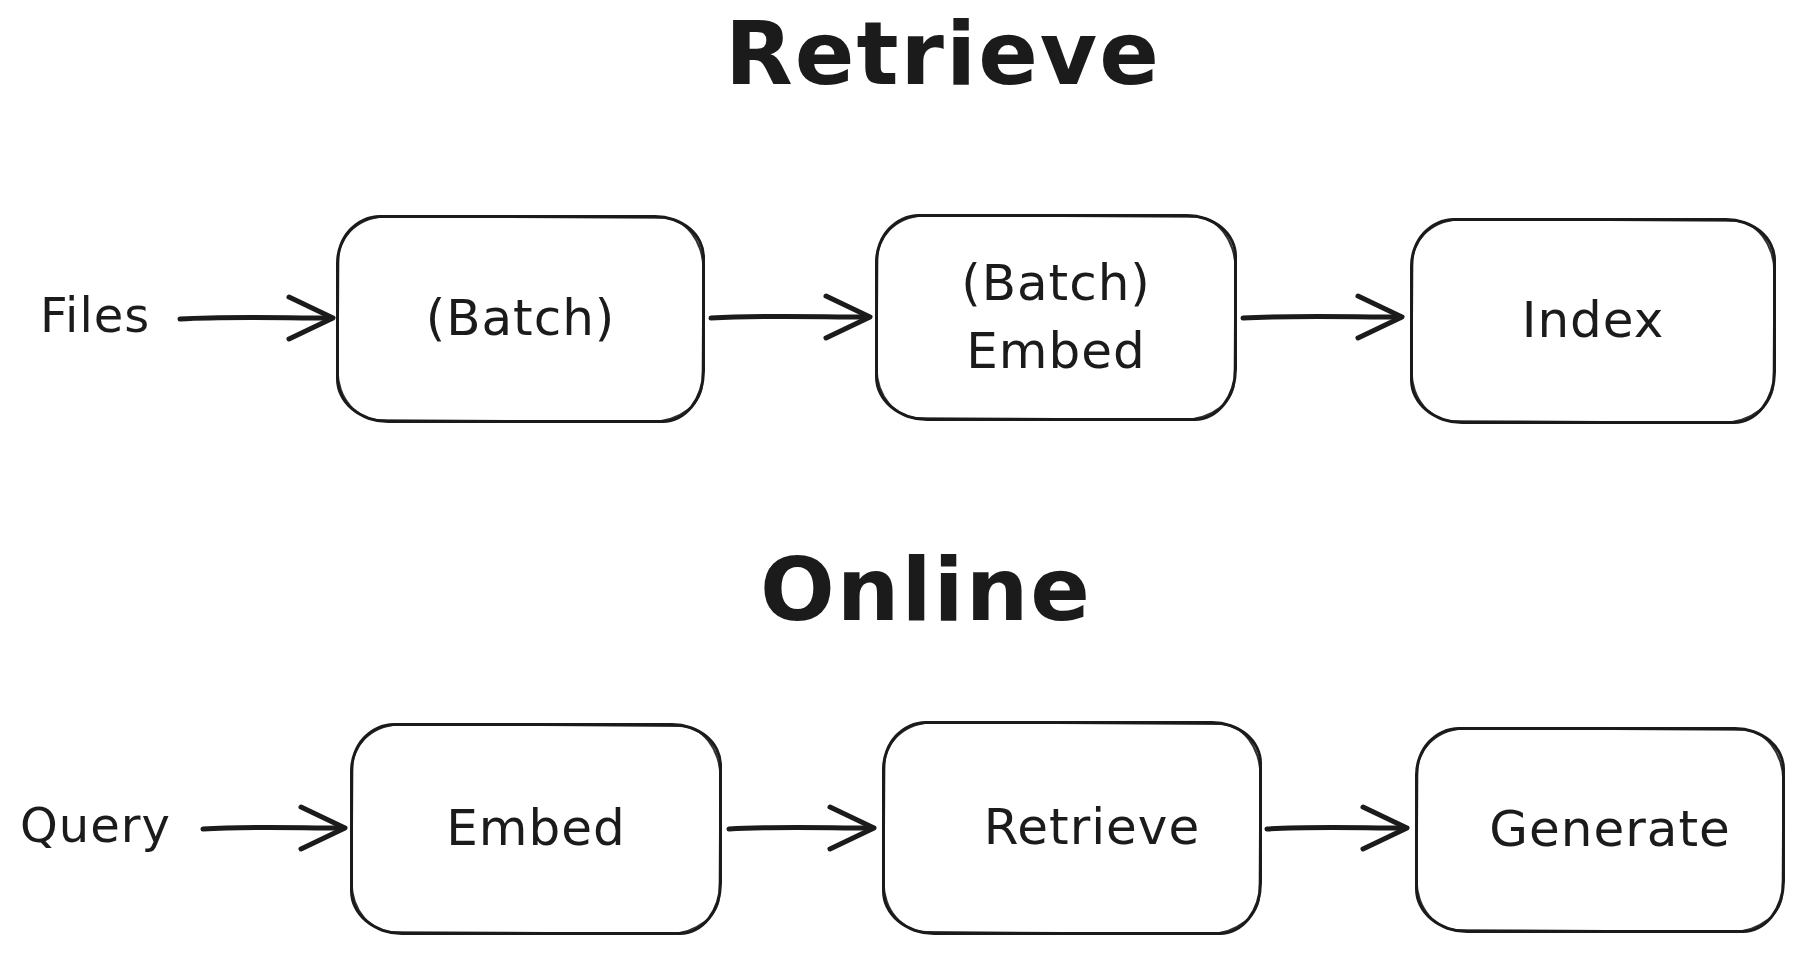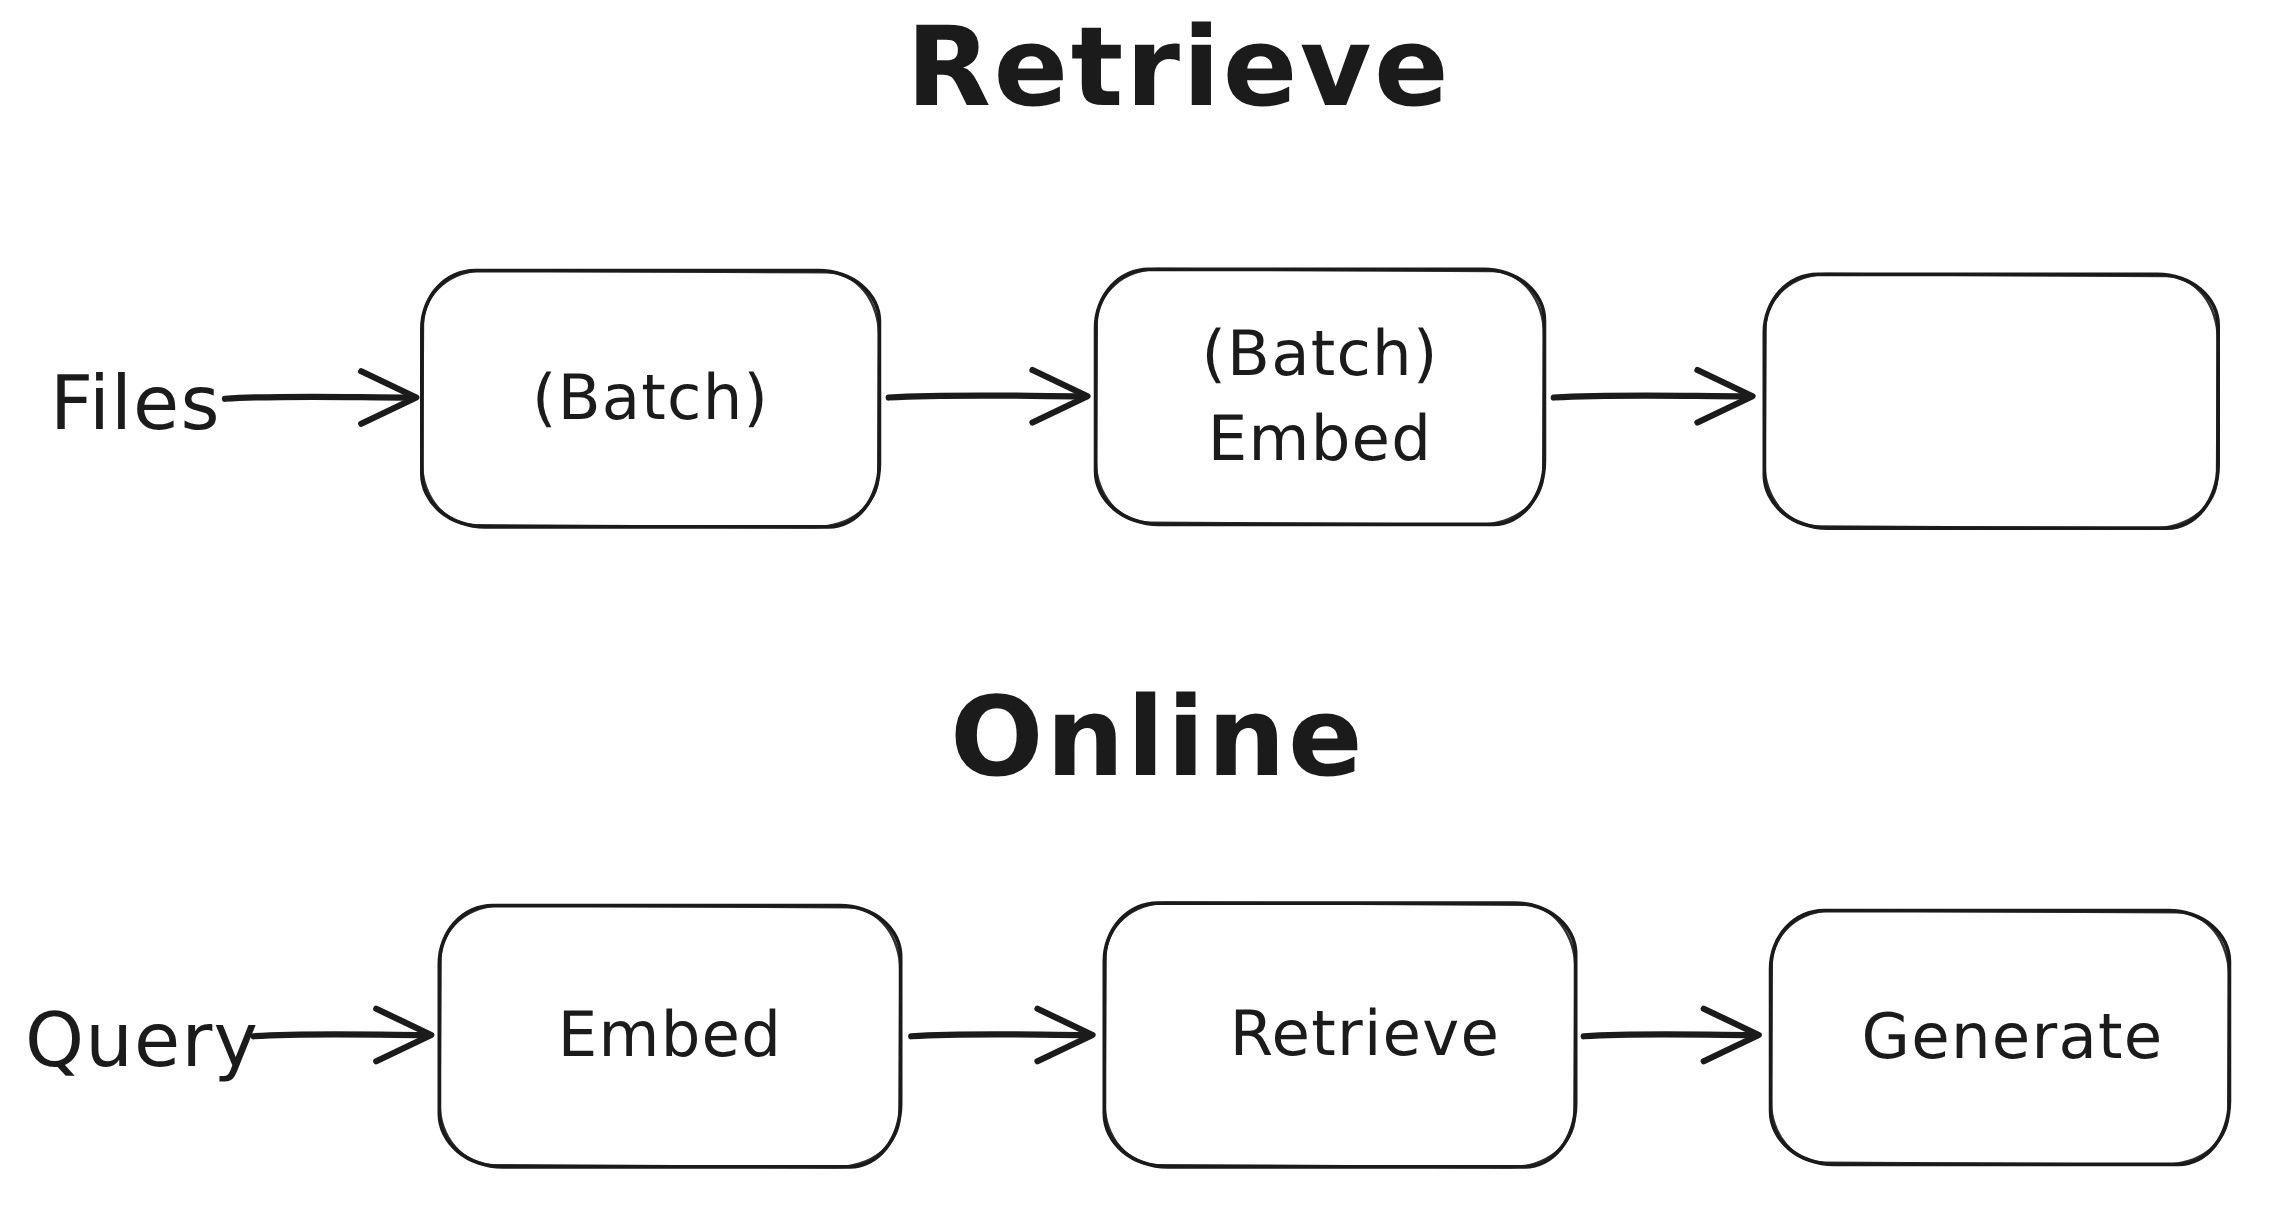--- a/index.html
+++ b/index.html
@@ -16,21 +16,21 @@
     position: absolute;
     transform: translateX(-50%);
     font-size: 88px;
     font-weight: 700;
     letter-spacing: 2px;
     line-height: 1;
     white-space: nowrap;
   }
   .io-label {
     position: absolute;
-    font-size: 60px;
+    font-size: 48px;
     font-weight: 400;
     letter-spacing: 1px;
     line-height: 1.3;
     white-space: nowrap;
   }
   .node {
     position: absolute;
     box-sizing: border-box;
     background: #ffffff;
     border: 3px solid #1b1b1b;
@@ -92,20 +92,21 @@
       <span class="line">(Batch)</span>
       <span class="line">Embed</span>
     </div>
 
     <svg class="arrow" style="left:1240px; top:287px;" width="169" height="60" viewBox="0 0 169 60">
       <path d="M3 31 C 55 28, 110 30, 160 30"></path>
       <path d="M118 9 L162 30 L118 51"></path>
     </svg>
 
     <div class="node" style="left:1410px; top:218px; width:366px; height:206px;">
+      <span class="line">Index</span>
     </div>
   </div>
 
   <div>
     <div class="section-title" style="left:926px; top:546px;">Online</div>
 
     <div class="io-label" style="left:20px; top:794px;">Query</div>
 
     <svg class="arrow" style="left:200px; top:798px;" width="152" height="60" viewBox="0 0 152 60">
       <path d="M3 31 C 48 28, 98 30, 143 30"></path>

